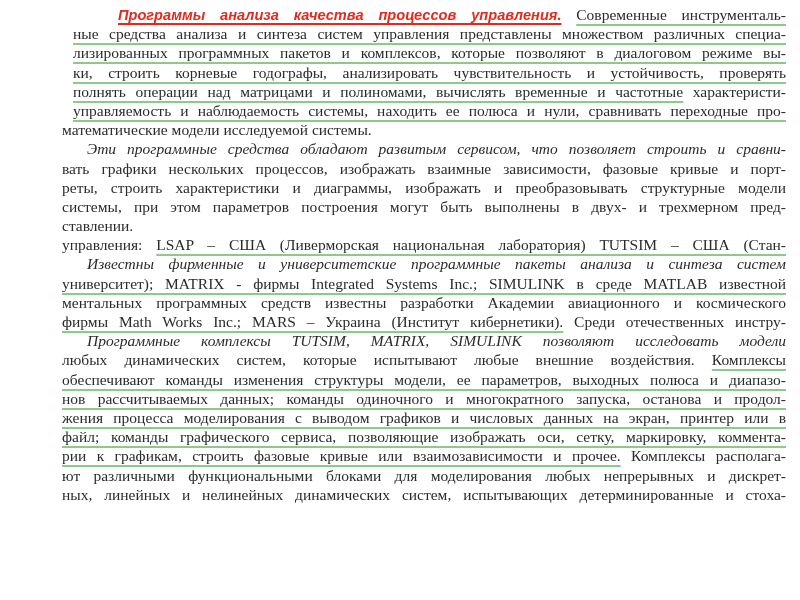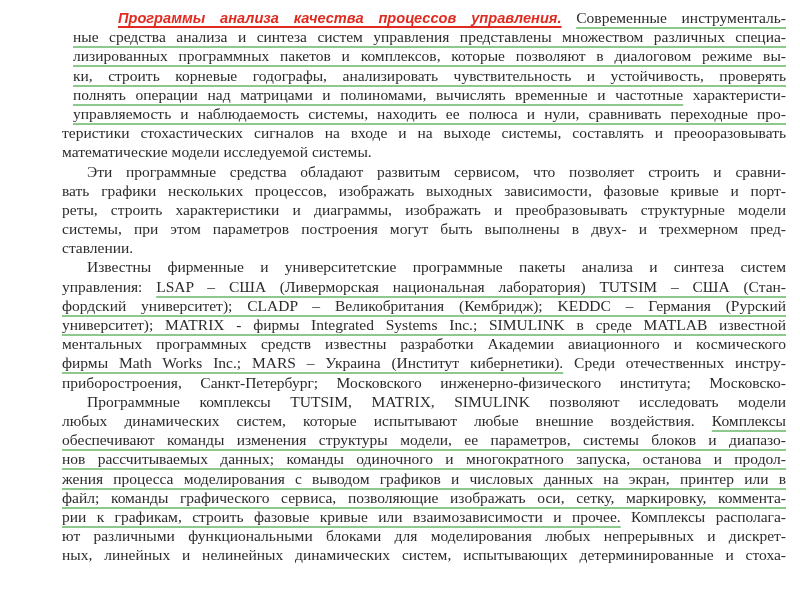--- a/index.html
+++ b/index.html
@@ -26,31 +26,31 @@
     position: absolute;
     top: 5px;
     left: 62px;
     width: 724px;
     font-family: "Liberation Serif", "DejaVu Serif", serif;
     font-size: 15.5px;
     color: var(--text);
   }
   .line {
     height: 19.2px;
-    line-height: 25px;
+    line-height: 19px;
     text-align: justify;
     text-align-last: justify;
     white-space: normal;
     overflow: visible;
   }
   .line.end {
     text-align-last: left;
   }
   .line.first-title { text-indent: 56px; }
-  .line.first-para  { text-indent: 25px; }
+  .line.first-para  { text-indent: 25px; font-style: italic; }
   .line.hang        { padding-left: 11px; }
   .seg { color: var(--text); }
   .seg-title {
     color: var(--red);
     font-family: "Liberation Sans", "DejaVu Sans", sans-serif;
     font-weight: bold;
     font-style: italic;
     font-size: 14.6px;
     text-decoration: underline;
     text-decoration-color: var(--red);
@@ -70,37 +70,34 @@
 <body>
 
 <div class="page">
   <div class="textblock" id="textblock">
       <div class="line first-title"><span class="seg seg-title">Программы анализа качества процессов управления.</span><span class="seg"> </span><span class="seg seg-green">Современные инструменталь-</span></div>
       <div class="line hang"><span class="seg seg-green">ные средства анализа и синтеза систем управления представлены множеством различных специа-</span></div>
       <div class="line hang"><span class="seg seg-green">лизированных программных пакетов и комплексов, которые позволяют в диалоговом режиме вы-</span></div>
       <div class="line hang"><span class="seg seg-green">ки, строить корневые годографы, анализировать чувствительность и устойчивость, проверять</span></div>
       <div class="line hang"><span class="seg seg-green">полнять операции над матрицами и полиномами, вычислять временные и частотные</span><span class="seg"> характеристи-</span></div>
       <div class="line hang"><span class="seg seg-green">управляемость и наблюдаемость системы, находить ее полюса и нули, сравнивать переходные про-</span></div>
-      <div class="line"><span class="seg">теристики стохастических сигналов на входе и на выходе системы, составлять и преооразовывать</span></div>
       <div class="line end"><span class="seg">математические модели исследуемой системы.</span></div>
       <div class="line first-para"><span class="seg">Эти программные средства обладают развитым сервисом, что позволяет строить и сравни-</span></div>
-      <div class="line"><span class="seg">вать графики нескольких процессов, изображать выходных зависимости, фазовые кривые и порт-</span></div>
+      <div class="line"><span class="seg">вать графики нескольких процессов, изображать взаимные зависимости, фазовые кривые и порт-</span></div>
       <div class="line"><span class="seg">реты, строить характеристики и диаграммы, изображать и преобразовывать структурные модели</span></div>
       <div class="line"><span class="seg">системы, при этом параметров построения могут быть выполнены в двух- и трехмерном пред-</span></div>
       <div class="line end"><span class="seg">ставлении.</span></div>
+      <div class="line"><span class="seg">управления: </span><span class="seg seg-green">LSAP – США (Ливерморская национальная лаборатория) TUTSIM – США (Стан-</span></div>
       <div class="line first-para"><span class="seg">Известны фирменные и университетские программные пакеты анализа и синтеза систем</span></div>
-      <div class="line"><span class="seg">управления: </span><span class="seg seg-green">LSAP – США (Ливерморская национальная лаборатория) TUTSIM – США (Стан-</span></div>
-      <div class="line"><span class="seg seg-green">фордский университет); CLADP – Великобритания (Кембридж); KEDDC – Германия (Рурский</span></div>
       <div class="line"><span class="seg seg-green">университет); MATRIX - фирмы Integrated Systems Inc.; SIMULINK в среде MATLAB известной</span></div>
       <div class="line"><span class="seg">ментальных программных средств известны разработки Академии авиационного и космического</span></div>
       <div class="line"><span class="seg seg-green">фирмы Math Works Inc.; MARS – Украина (Институт кибернетики).</span><span class="seg"> Среди отечественных инстру-</span></div>
-      <div class="line"><span class="seg">приборостроения, Санкт-Петербург; Московского инженерно-физического института; Московско-</span></div>
       <div class="line first-para"><span class="seg">Программные комплексы TUTSIM, MATRIX, SIMULINK позволяют исследовать модели</span></div>
       <div class="line"><span class="seg">любых динамических систем, которые испытывают любые внешние воздействия. </span><span class="seg seg-green">Комплексы</span></div>
-      <div class="line"><span class="seg seg-green">обеспечивают команды изменения структуры модели, ее параметров, системы блоков и диапазо-</span></div>
+      <div class="line"><span class="seg seg-green">обеспечивают команды изменения структуры модели, ее параметров, выходных полюса и диапазо-</span></div>
       <div class="line"><span class="seg seg-green">нов рассчитываемых данных; команды одиночного и многократного запуска, останова и продол-</span></div>
       <div class="line"><span class="seg seg-green">жения процесса моделирования с выводом графиков и числовых данных на экран, принтер или в</span></div>
       <div class="line"><span class="seg seg-green">файл; команды графического сервиса, позволяющие изображать оси, сетку, маркировку, коммента-</span></div>
       <div class="line"><span class="seg seg-green">рии к графикам, строить фазовые кривые или взаимозависимости и прочее.</span><span class="seg"> Комплексы располага-</span></div>
       <div class="line"><span class="seg">ют различными функциональными блоками для моделирования любых непрерывных и дискрет-</span></div>
       <div class="line"><span class="seg">ных, линейных и нелинейных динамических систем, испытывающих детерминированные и стоха-</span></div>
     </div>
 </div>
 
 </body></html>

